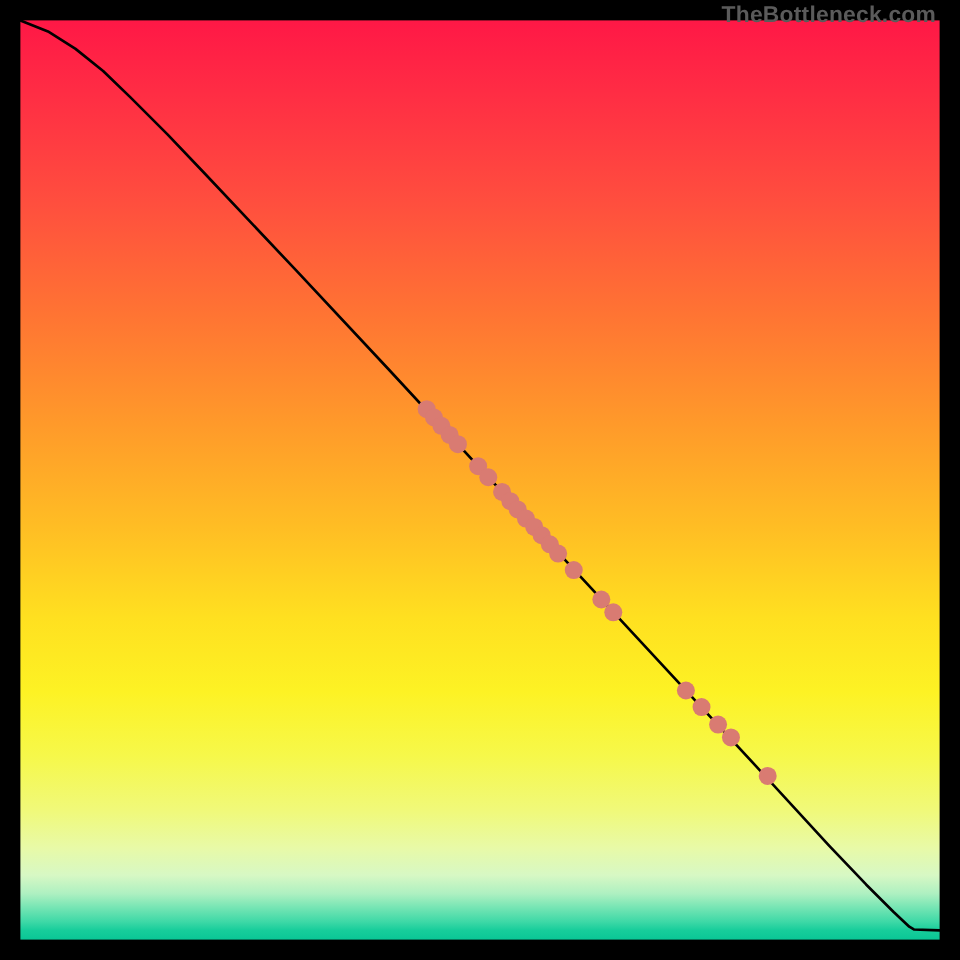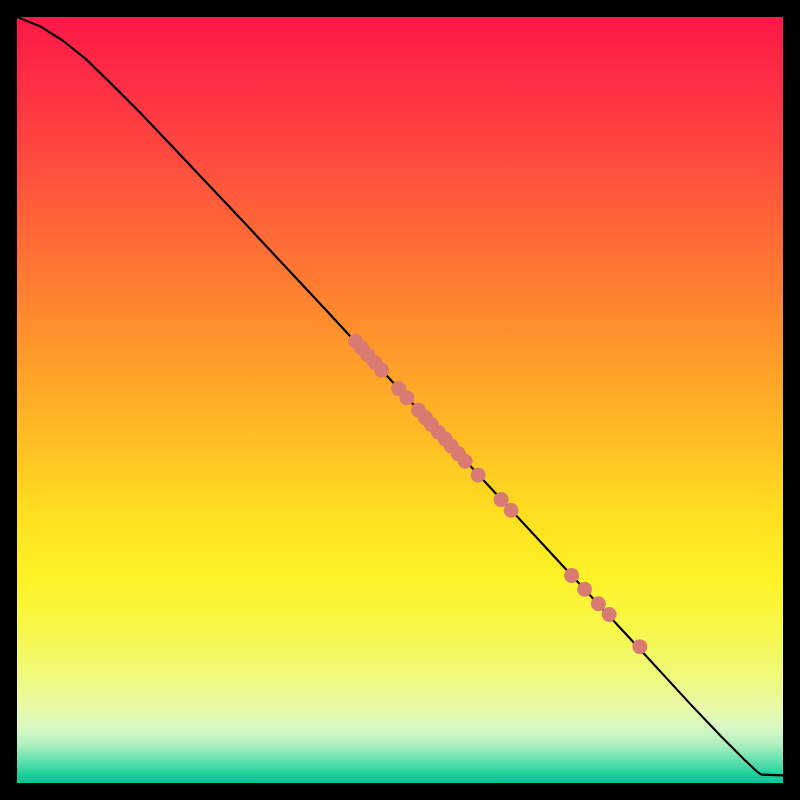--- a/index.html
+++ b/index.html
@@ -71,20 +71,21 @@
     fill: #d97b72;
     stroke: none;
   }
 </style>
 </head>
 <body>
 
 <div class="stage">
   <div class="plot"></div>
 
+  <div class="watermark">TheBottleneck.com</div>
 
   <svg class="overlay" viewBox="0 0 766 766">
     <path id="curve-path" class="curve" d="M0.00 0.00 L22.98 9.19 L45.96 23.75 L68.94 42.13 L91.92 64.34 L122.56 94.98 L153.20 127.16 L229.80 208.35 L306.40 290.31 L383.00 373.04 L459.60 455.77 L536.20 538.50 L612.80 621.23 L674.08 687.87 L704.72 720.04 L727.70 743.02 L740.72 755.28 L744.55 757.57 L766.00 758.34"></path>
     <g id="dots">
         <circle cx="338.57" cy="324.02" r="7.5" class="dot" fill="#d97b72"></circle>
         <circle cx="344.70" cy="330.91" r="7.5" class="dot" fill="#d97b72"></circle>
         <circle cx="350.83" cy="337.81" r="7.5" class="dot" fill="#d97b72"></circle>
         <circle cx="357.72" cy="345.47" r="7.5" class="dot" fill="#d97b72"></circle>
         <circle cx="364.62" cy="353.13" r="7.5" class="dot" fill="#d97b72"></circle>
         <circle cx="381.47" cy="371.51" r="7.5" class="dot" fill="#d97b72"></circle>

